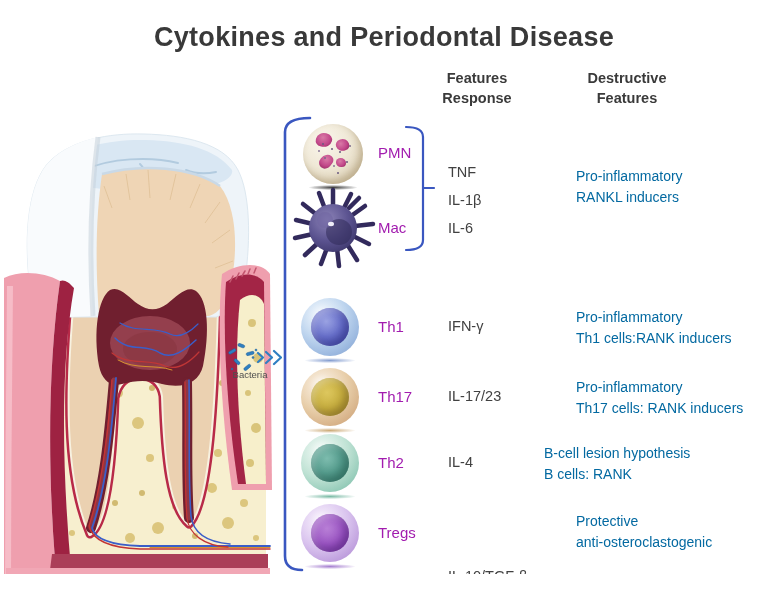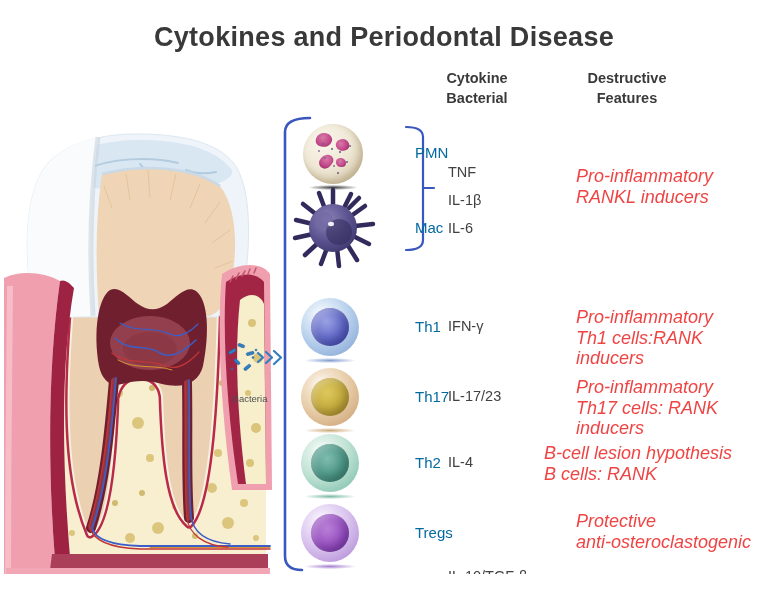--- a/index.html
+++ b/index.html
@@ -8,25 +8,25 @@
     font-family:"Liberation Sans", sans-serif;color:#414141;
   }
   .abs{position:absolute;}
   .title{
     left:0;right:0;top:22px;text-align:center;
     font-size:27px;font-weight:700;color:#393939;letter-spacing:.3px;
   }
   .header{
     font-size:14.5px;font-weight:600;color:#3a3a3a;line-height:20px;text-align:center;
   }
-  .label{font-size:15px;color:#0369a1;margin-left:37px;}
+  .label{font-size:15px;color:#a21caf;}
   .cyto{font-size:14.5px;color:#414141;}
   .cyto-list{font-size:14.5px;line-height:28px;color:#414141;}
-  .feature{font-size:18px;line-height:20.5px;color:#ef4444;font-style:italic;}
-  .bacteria-label{font-size:9.5px;color:#4e4e4e;text-align:center;margin-top:24px;}
+  .feature{font-size:14px;line-height:20.5px;color:#0369a1;}
+  .bacteria-label{font-size:9.5px;color:#4e4e4e;text-align:center;}
   .pmn{
     width:60px;height:60px;border-radius:50%;
     background:radial-gradient(circle at 35% 30%, #faf6ec 0%, #efe8d6 45%, #ded2b8 80%, #c9bb9e 100%);
     box-shadow:inset -3px -4px 7px rgba(150,130,90,.45);
   }
   .pmn .blob{position:absolute;background:radial-gradient(circle at 40% 35%, #d97aa6 0%, #c2488a 55%, #8d2459 100%);}
   .pmn .dots{position:absolute;left:28px;top:24px;width:2px;height:2px;border-radius:50%;background:#6a5a80;
     box-shadow:8px 3px 0 #6a5a80,-7px 9px 0 #7a6a8a,15px 13px 0 #6a5a80,2px 17px 0 #8a7a9a,
                -9px -5px 0 #6a5a80,18px -3px 0 #7a6a8a,-13px 2px 0 #8a7a9a,6px 24px 0 #6a5a80;}
   .tcell{width:58px;height:58px;border-radius:50%;}
@@ -50,21 +50,21 @@
   .sh-th2{background:radial-gradient(ellipse at center, rgba(100,175,150,.85) 0%, rgba(100,175,150,0) 75%);}
   .sh-tregs{background:radial-gradient(ellipse at center, rgba(150,105,200,.85) 0%, rgba(150,105,200,0) 75%);}
 </style>
 </head>
 <body>
 
 <div class="canvas">
 
   <div class="abs title">Cytokines and Periodontal Disease</div>
 
-  <div class="abs header" style="left:422px;top:68px;width:110px;">Cytokine Bacterial</div>
+  <div class="abs header" style="left:422px;top:68px;width:110px;">Features Response</div>
   <div class="abs header" style="left:572px;top:68px;width:110px;">Destructive Features</div>
 
   <svg class="abs" style="left:0;top:128px;" width="282" height="466" viewBox="0 0 282 466">
 
     <path d="M58,220 C90,207 150,203 210,207 C236,209 256,213 266,217 L266,426 L62,426 C56,356 53,284 58,220 Z" fill="#f7efcf"></path>
     <path d="M58,220 C90,207 150,203 210,207 C236,209 256,213 266,217" fill="none" stroke="#fcf8ea" stroke-width="4"></path>
     <g fill="#dcc67e">
       <circle cx="75" cy="250" r="4"></circle>
         <circle cx="88" cy="280" r="6"></circle>
         <circle cx="70" cy="315" r="3"></circle>

